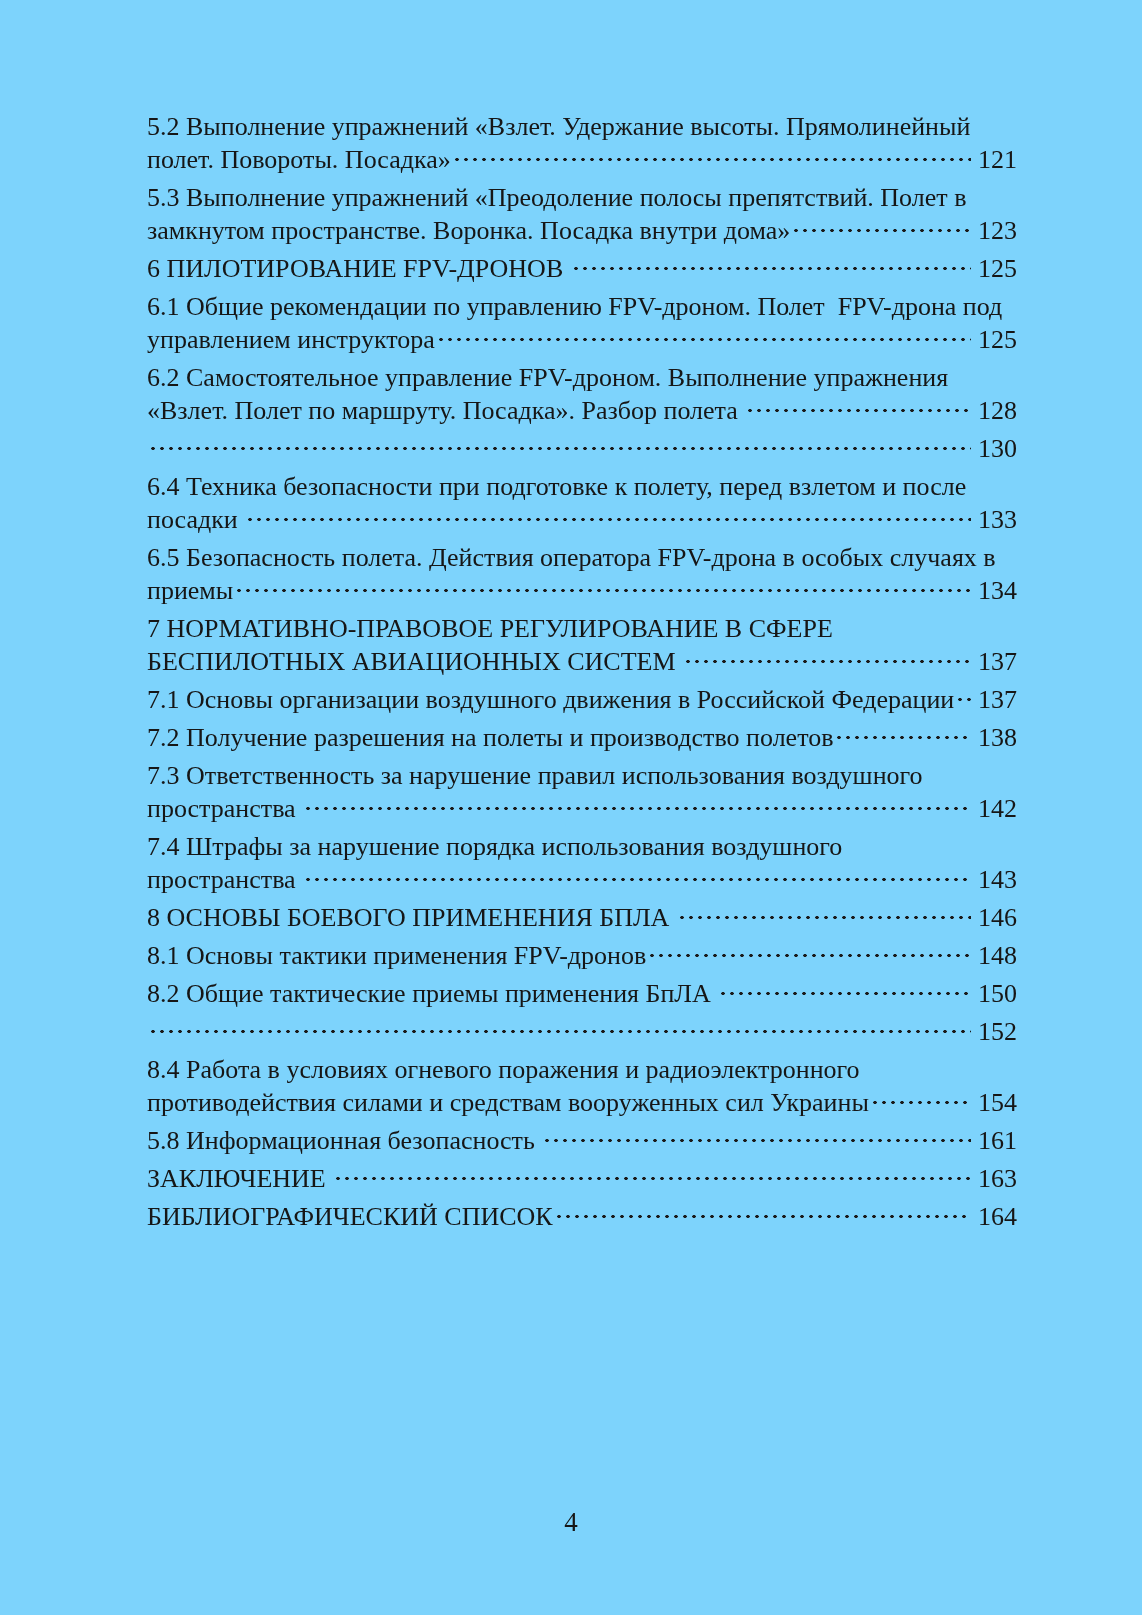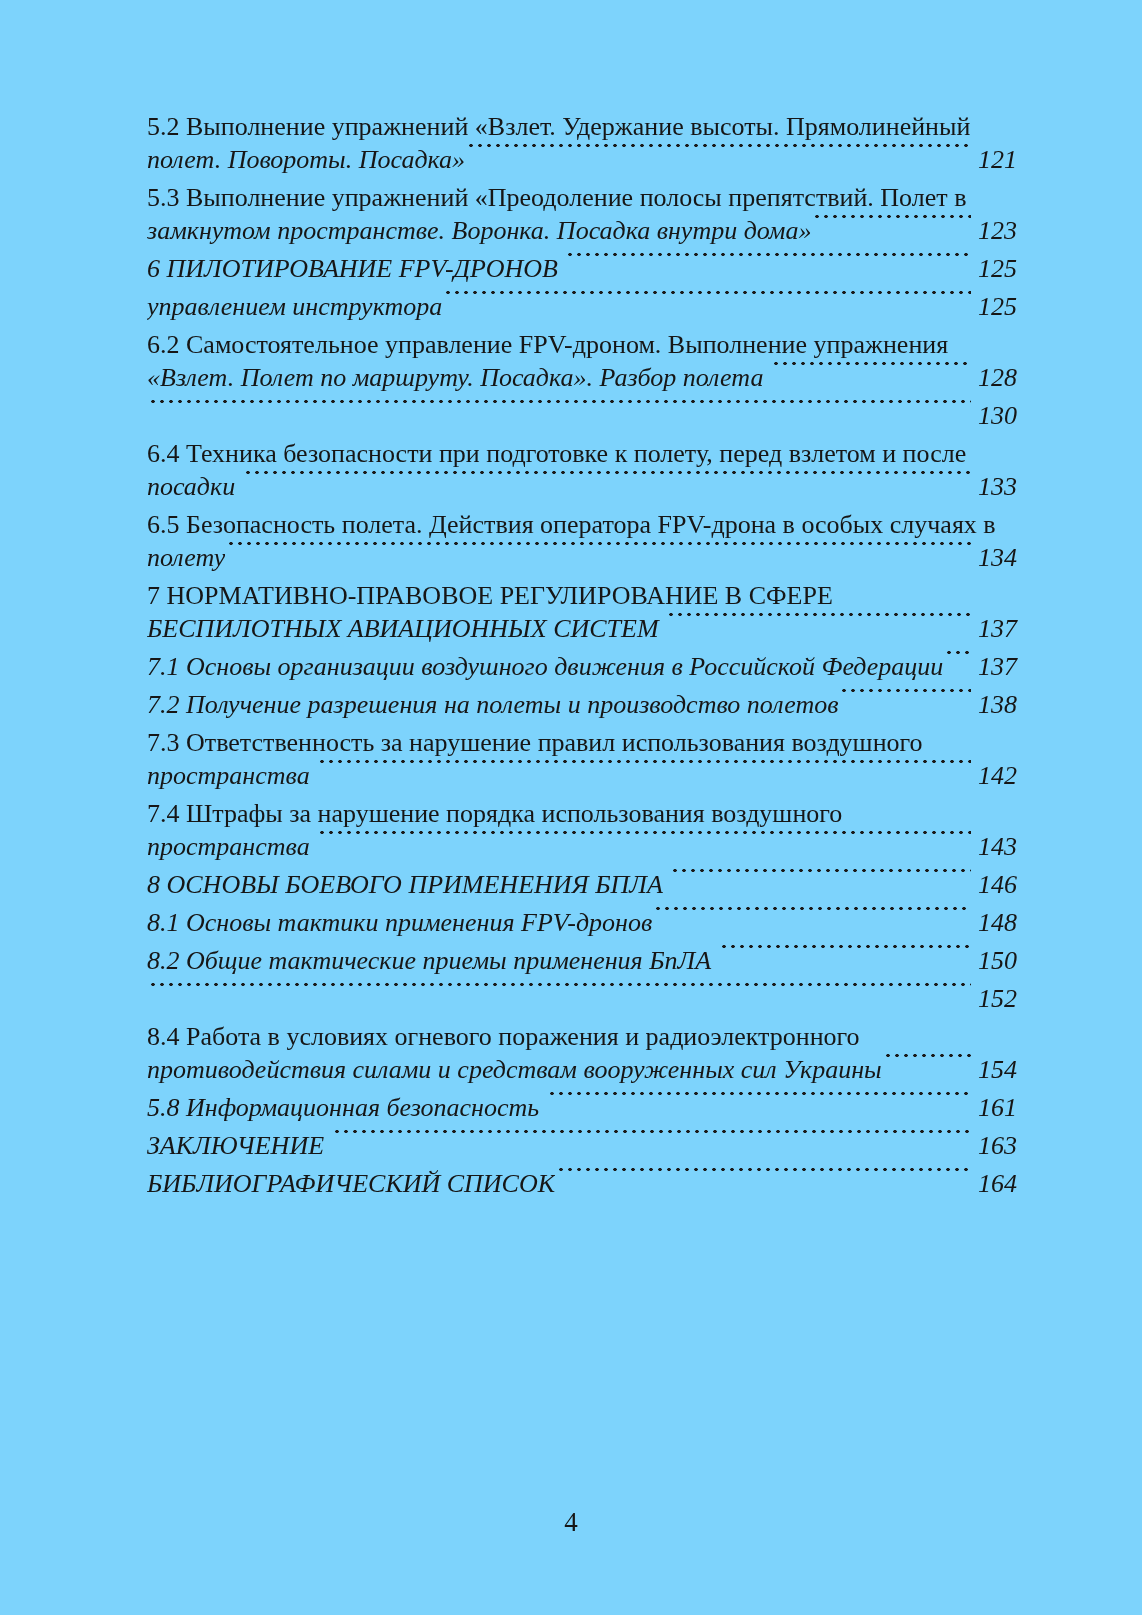--- a/index.html
+++ b/index.html
@@ -25,22 +25,21 @@
   .toc-entry { margin-bottom: 5px; }
 
   .toc-line {
     font-size: 26px;
     line-height: 33px;
     white-space: pre;
   }
 
   .toc-line-last {
     display: flex;
-    align-items: flex-start;
-    font-style: italic;
+    align-items: center;
   }
 
   .toc-title { flex: 0 1 auto; overflow: hidden; }
 
   .dot-leader {
     flex: 1 1 auto;
     min-width: 10px;
     height: 5px;
     margin: 0 7px 0 2px;
     background-image: radial-gradient(circle at 4px 2.5px, #1a1a1a 1.55px, rgba(0,0,0,0) 1.9px);
@@ -71,36 +70,37 @@
         <div class="toc-line toc-line-last"><span class="toc-title">полет. Повороты. Посадка»</span><span class="dot-leader"></span><span class="toc-page-ref">121</span></div>
       </div>
       <div class="toc-entry">
         <div class="toc-line">5.3 Выполнение упражнений «Преодоление полосы препятствий. Полет в</div>
         <div class="toc-line toc-line-last"><span class="toc-title">замкнутом пространстве. Воронка. Посадка внутри дома»</span><span class="dot-leader"></span><span class="toc-page-ref">123</span></div>
       </div>
       <div class="toc-entry">
         <div class="toc-line toc-line-last"><span class="toc-title">6 ПИЛОТИРОВАНИЕ FPV-ДРОНОВ </span><span class="dot-leader"></span><span class="toc-page-ref">125</span></div>
       </div>
       <div class="toc-entry">
+        <div class="toc-line">6.1 Общие рекомендации по управлению FPV-дроном. Полет  FPV-дрона под</div>
         <div class="toc-line toc-line-last"><span class="toc-title">управлением инструктора</span><span class="dot-leader"></span><span class="toc-page-ref">125</span></div>
       </div>
       <div class="toc-entry">
         <div class="toc-line">6.2 Самостоятельное управление FPV-дроном. Выполнение упражнения</div>
         <div class="toc-line toc-line-last"><span class="toc-title">«Взлет. Полет по маршруту. Посадка». Разбор полета </span><span class="dot-leader"></span><span class="toc-page-ref">128</span></div>
       </div>
       <div class="toc-entry">
         <div class="toc-line toc-line-last"><span class="dot-leader"></span><span class="toc-page-ref">130</span></div>
       </div>
       <div class="toc-entry">
         <div class="toc-line">6.4 Техника безопасности при подготовке к полету, перед взлетом и после</div>
         <div class="toc-line toc-line-last"><span class="toc-title">посадки </span><span class="dot-leader"></span><span class="toc-page-ref">133</span></div>
       </div>
       <div class="toc-entry">
         <div class="toc-line">6.5 Безопасность полета. Действия оператора FPV-дрона в особых случаях в</div>
-        <div class="toc-line toc-line-last"><span class="toc-title">полету</span><span class="dot-leader"></span><span class="toc-page-ref">134</span></div>
+        <div class="toc-line toc-line-last"><span class="toc-title">приемы</span><span class="dot-leader"></span><span class="toc-page-ref">134</span></div>
       </div>
       <div class="toc-entry">
         <div class="toc-line">7 НОРМАТИВНО-ПРАВОВОЕ РЕГУЛИРОВАНИЕ В СФЕРЕ</div>
         <div class="toc-line toc-line-last"><span class="toc-title">БЕСПИЛОТНЫХ АВИАЦИОННЫХ СИСТЕМ </span><span class="dot-leader"></span><span class="toc-page-ref">137</span></div>
       </div>
       <div class="toc-entry">
         <div class="toc-line toc-line-last"><span class="toc-title">7.1 Основы организации воздушного движения в Российской Федерации</span><span class="dot-leader"></span><span class="toc-page-ref">137</span></div>
       </div>
       <div class="toc-entry">
         <div class="toc-line toc-line-last"><span class="toc-title">7.2 Получение разрешения на полеты и производство полетов</span><span class="dot-leader"></span><span class="toc-page-ref">138</span></div>

